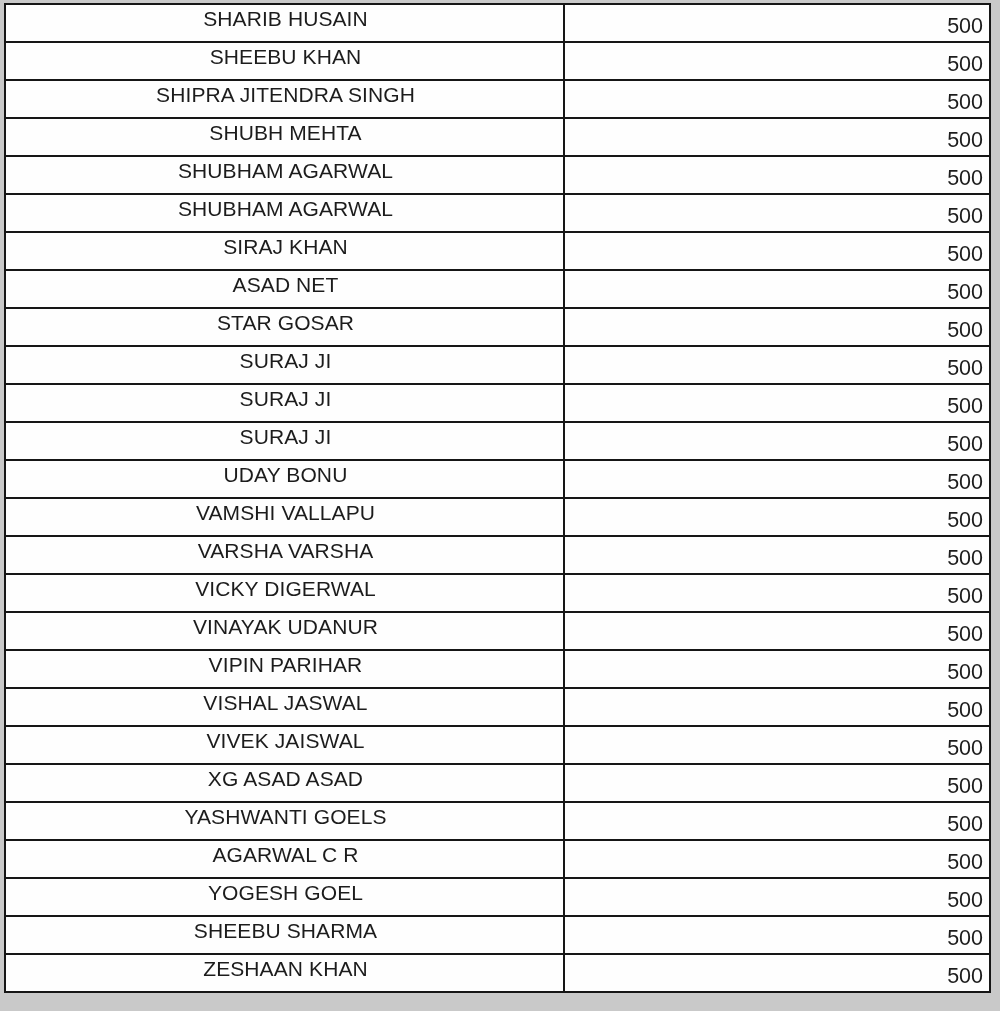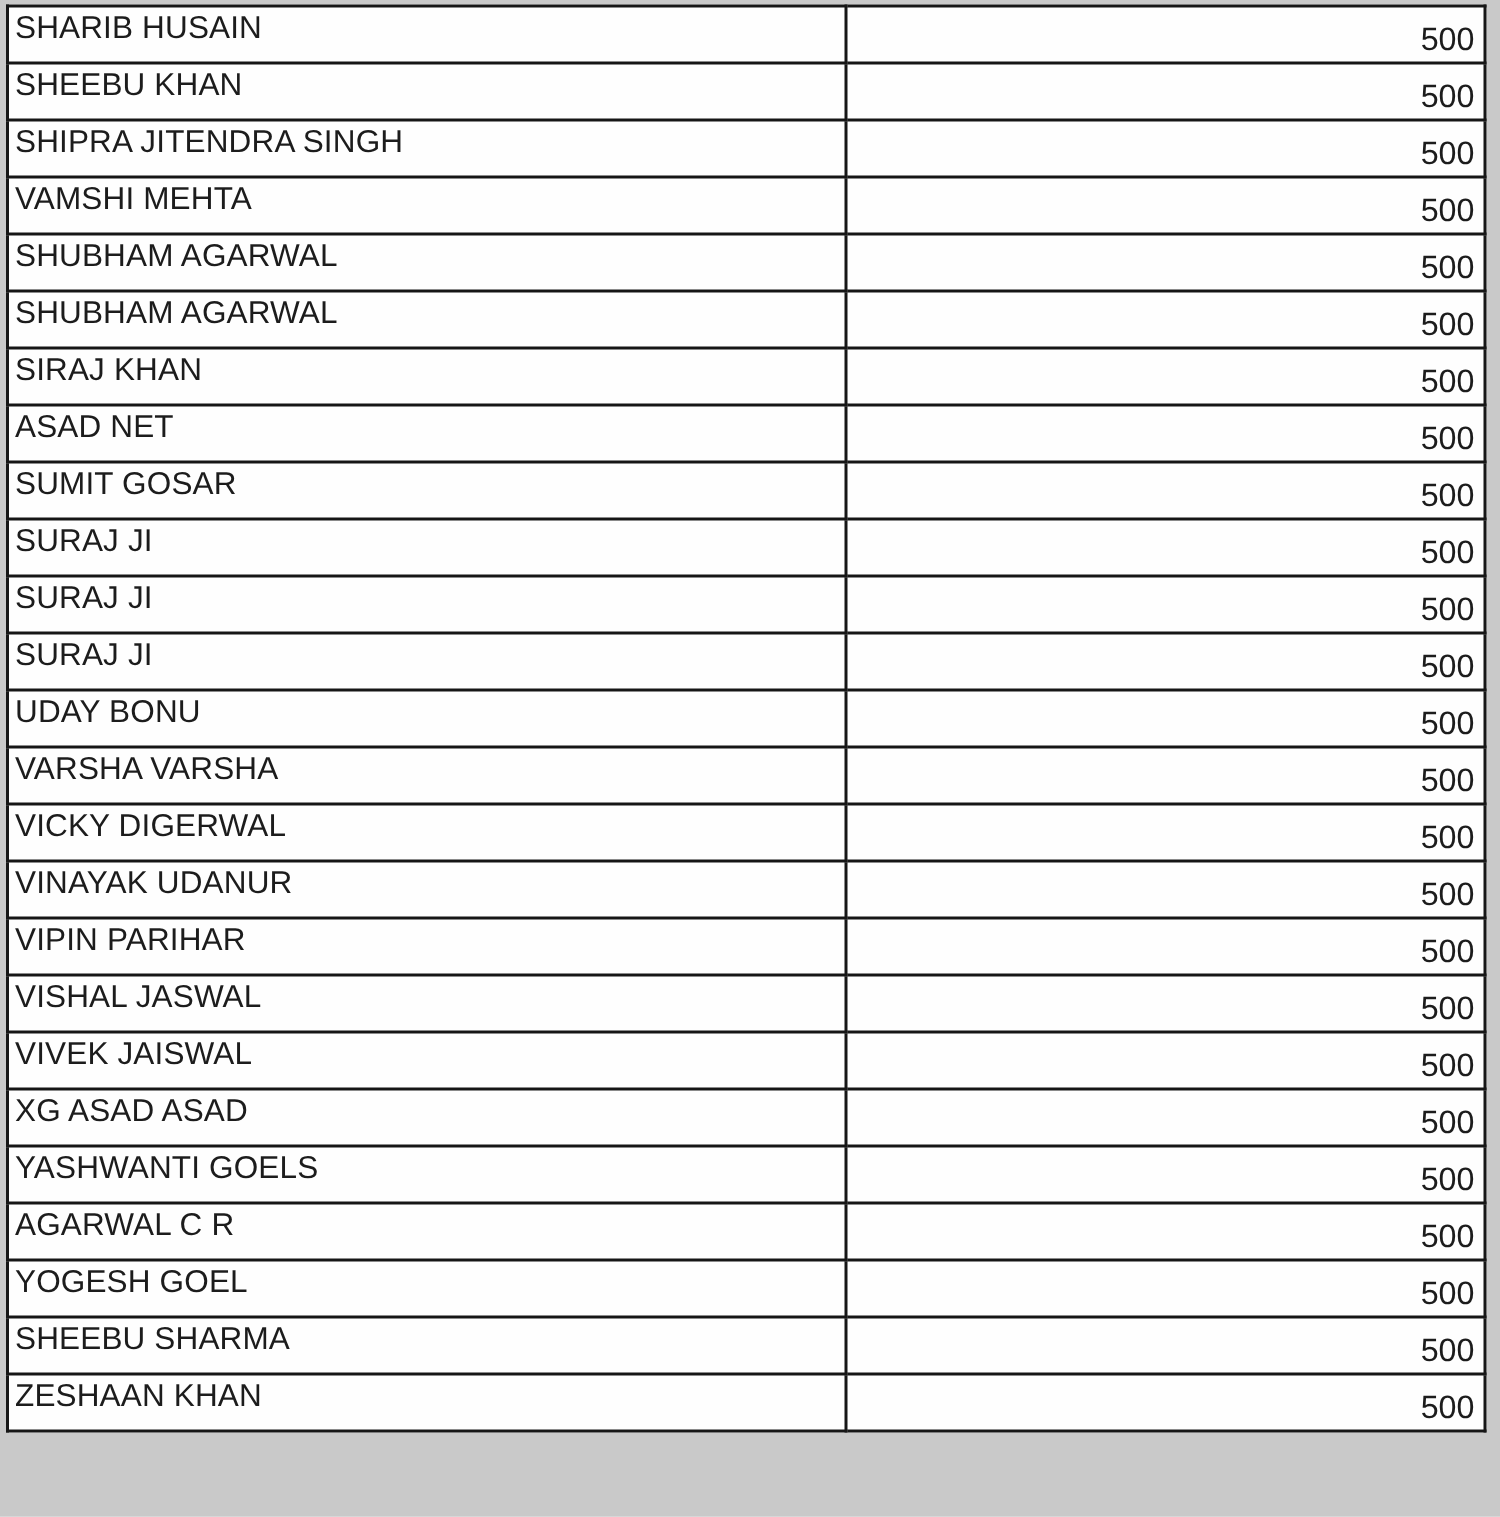--- a/index.html
+++ b/index.html
@@ -27,21 +27,21 @@
     border: 2px solid #161616;
     background: #fefefe;
     height: 33px; 
     overflow: hidden;
     white-space: nowrap;
     line-height: 1.05;
   }
   td.name-cell {
     width: 551px;
     vertical-align: top;
-    text-align: left;
+    text-align: center;
     padding: 3px 2px 0 4px;
     font-size: 21px;
     letter-spacing: 0.1px;
     color: #1c1c1c;
   }
   td.amount-cell {
     vertical-align: bottom;
     text-align: right;
     padding: 0 6px 3px 4px;
     font-size: 21.5px;
@@ -60,57 +60,61 @@
         </tr>
         <tr>
           <td class="name-cell">SHEEBU KHAN</td>
           <td class="amount-cell">500</td>
         </tr>
         <tr>
           <td class="name-cell">SHIPRA JITENDRA SINGH</td>
           <td class="amount-cell">500</td>
         </tr>
         <tr>
-          <td class="name-cell">VAMSHI MEHTA</td>
+          <td class="name-cell">SHUBH MEHTA</td>
           <td class="amount-cell">500</td>
         </tr>
         <tr>
           <td class="name-cell">SHUBHAM AGARWAL</td>
           <td class="amount-cell">500</td>
         </tr>
         <tr>
           <td class="name-cell">SHUBHAM AGARWAL</td>
           <td class="amount-cell">500</td>
         </tr>
         <tr>
           <td class="name-cell">SIRAJ KHAN</td>
           <td class="amount-cell">500</td>
         </tr>
         <tr>
           <td class="name-cell">ASAD NET</td>
           <td class="amount-cell">500</td>
         </tr>
         <tr>
-          <td class="name-cell">SUMIT GOSAR</td>
+          <td class="name-cell">STAR GOSAR</td>
           <td class="amount-cell">500</td>
         </tr>
         <tr>
           <td class="name-cell">SURAJ JI</td>
           <td class="amount-cell">500</td>
         </tr>
         <tr>
           <td class="name-cell">SURAJ JI</td>
           <td class="amount-cell">500</td>
         </tr>
         <tr>
           <td class="name-cell">SURAJ JI</td>
           <td class="amount-cell">500</td>
         </tr>
         <tr>
           <td class="name-cell">UDAY BONU</td>
+          <td class="amount-cell">500</td>
+        </tr>
+        <tr>
+          <td class="name-cell">VAMSHI VALLAPU</td>
           <td class="amount-cell">500</td>
         </tr>
         <tr>
           <td class="name-cell">VARSHA VARSHA</td>
           <td class="amount-cell">500</td>
         </tr>
         <tr>
           <td class="name-cell">VICKY DIGERWAL</td>
           <td class="amount-cell">500</td>
         </tr>

